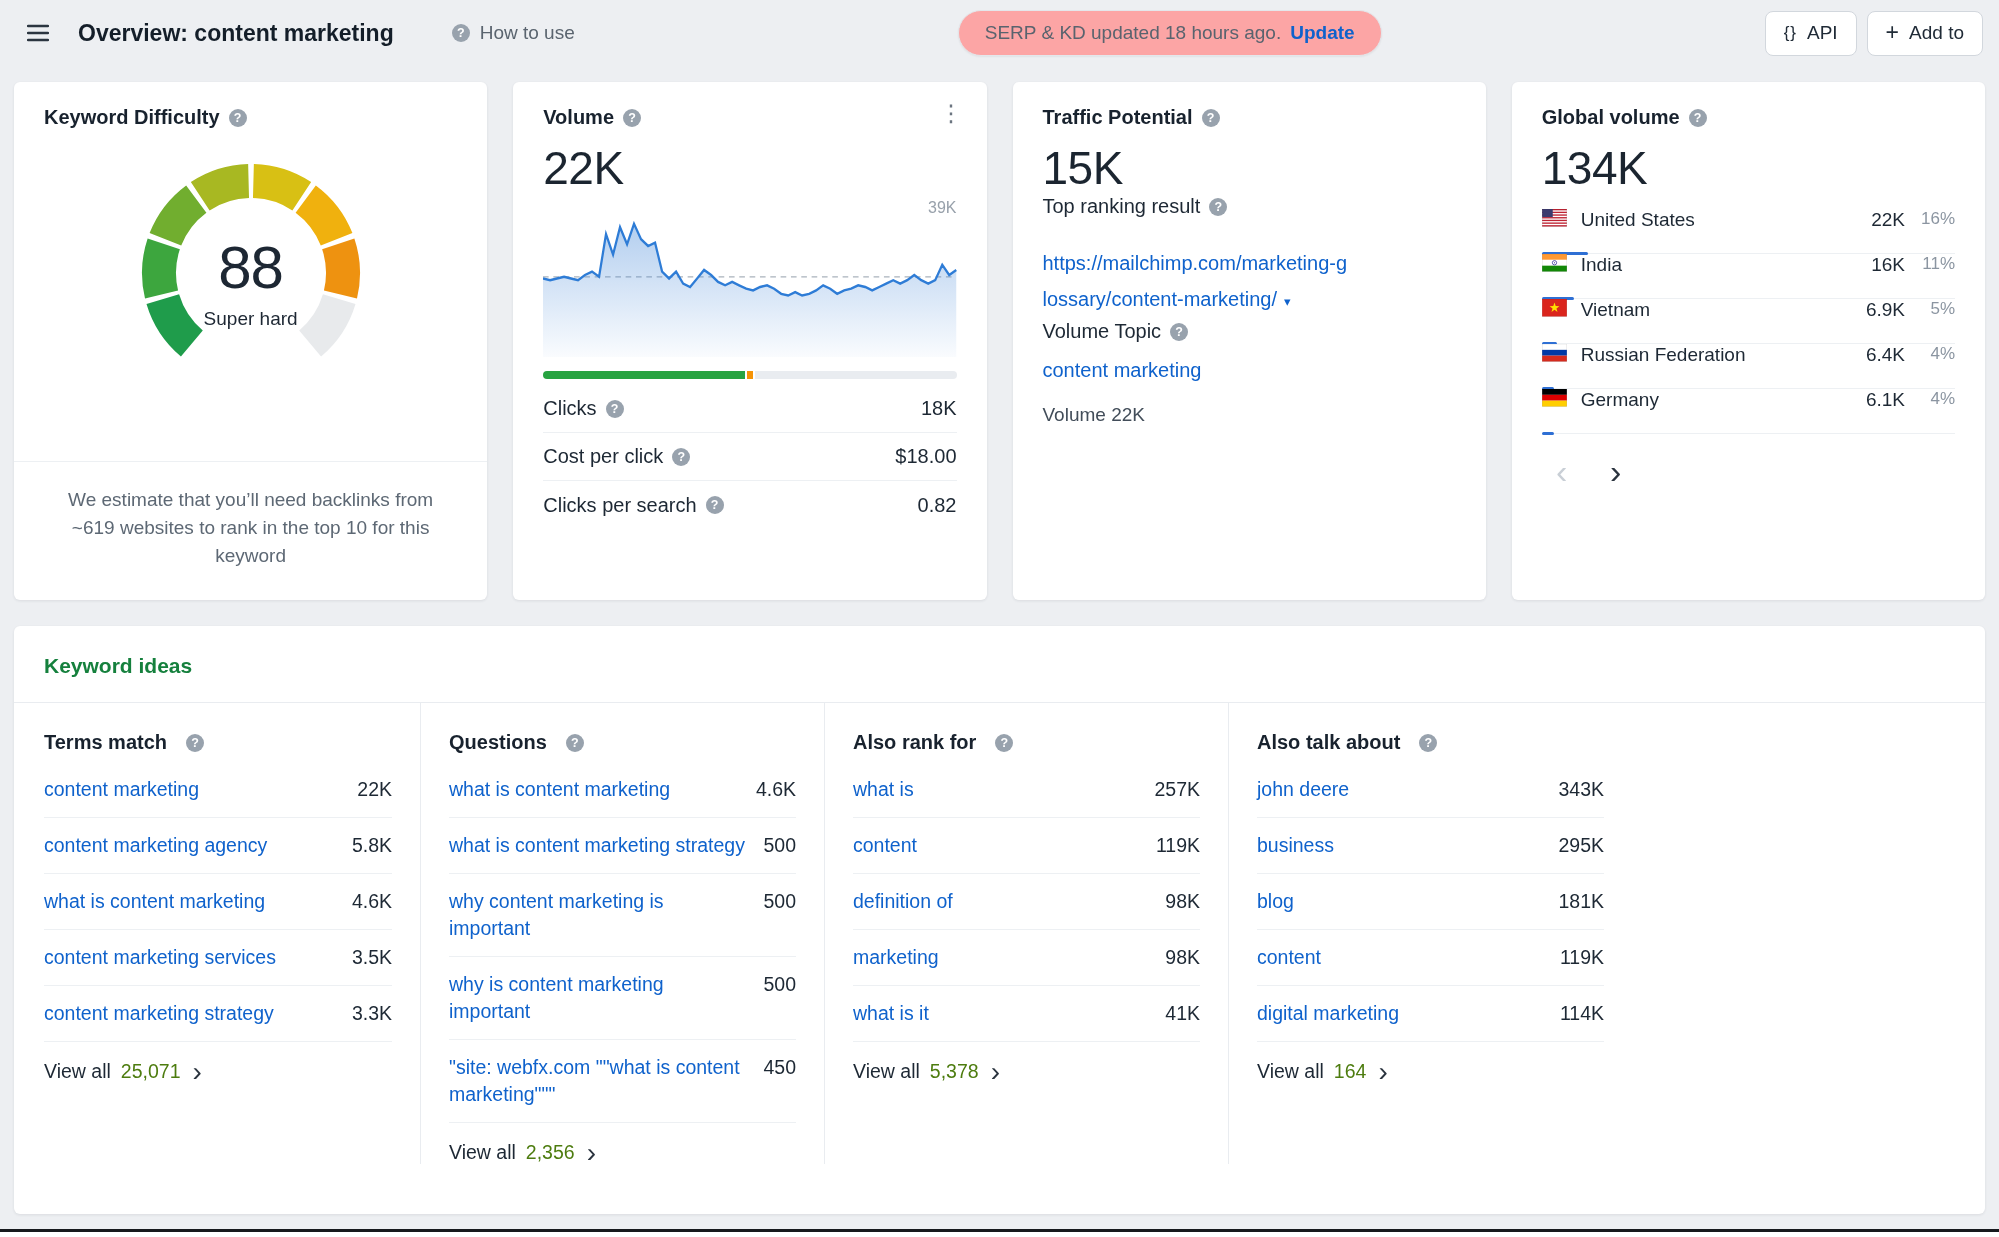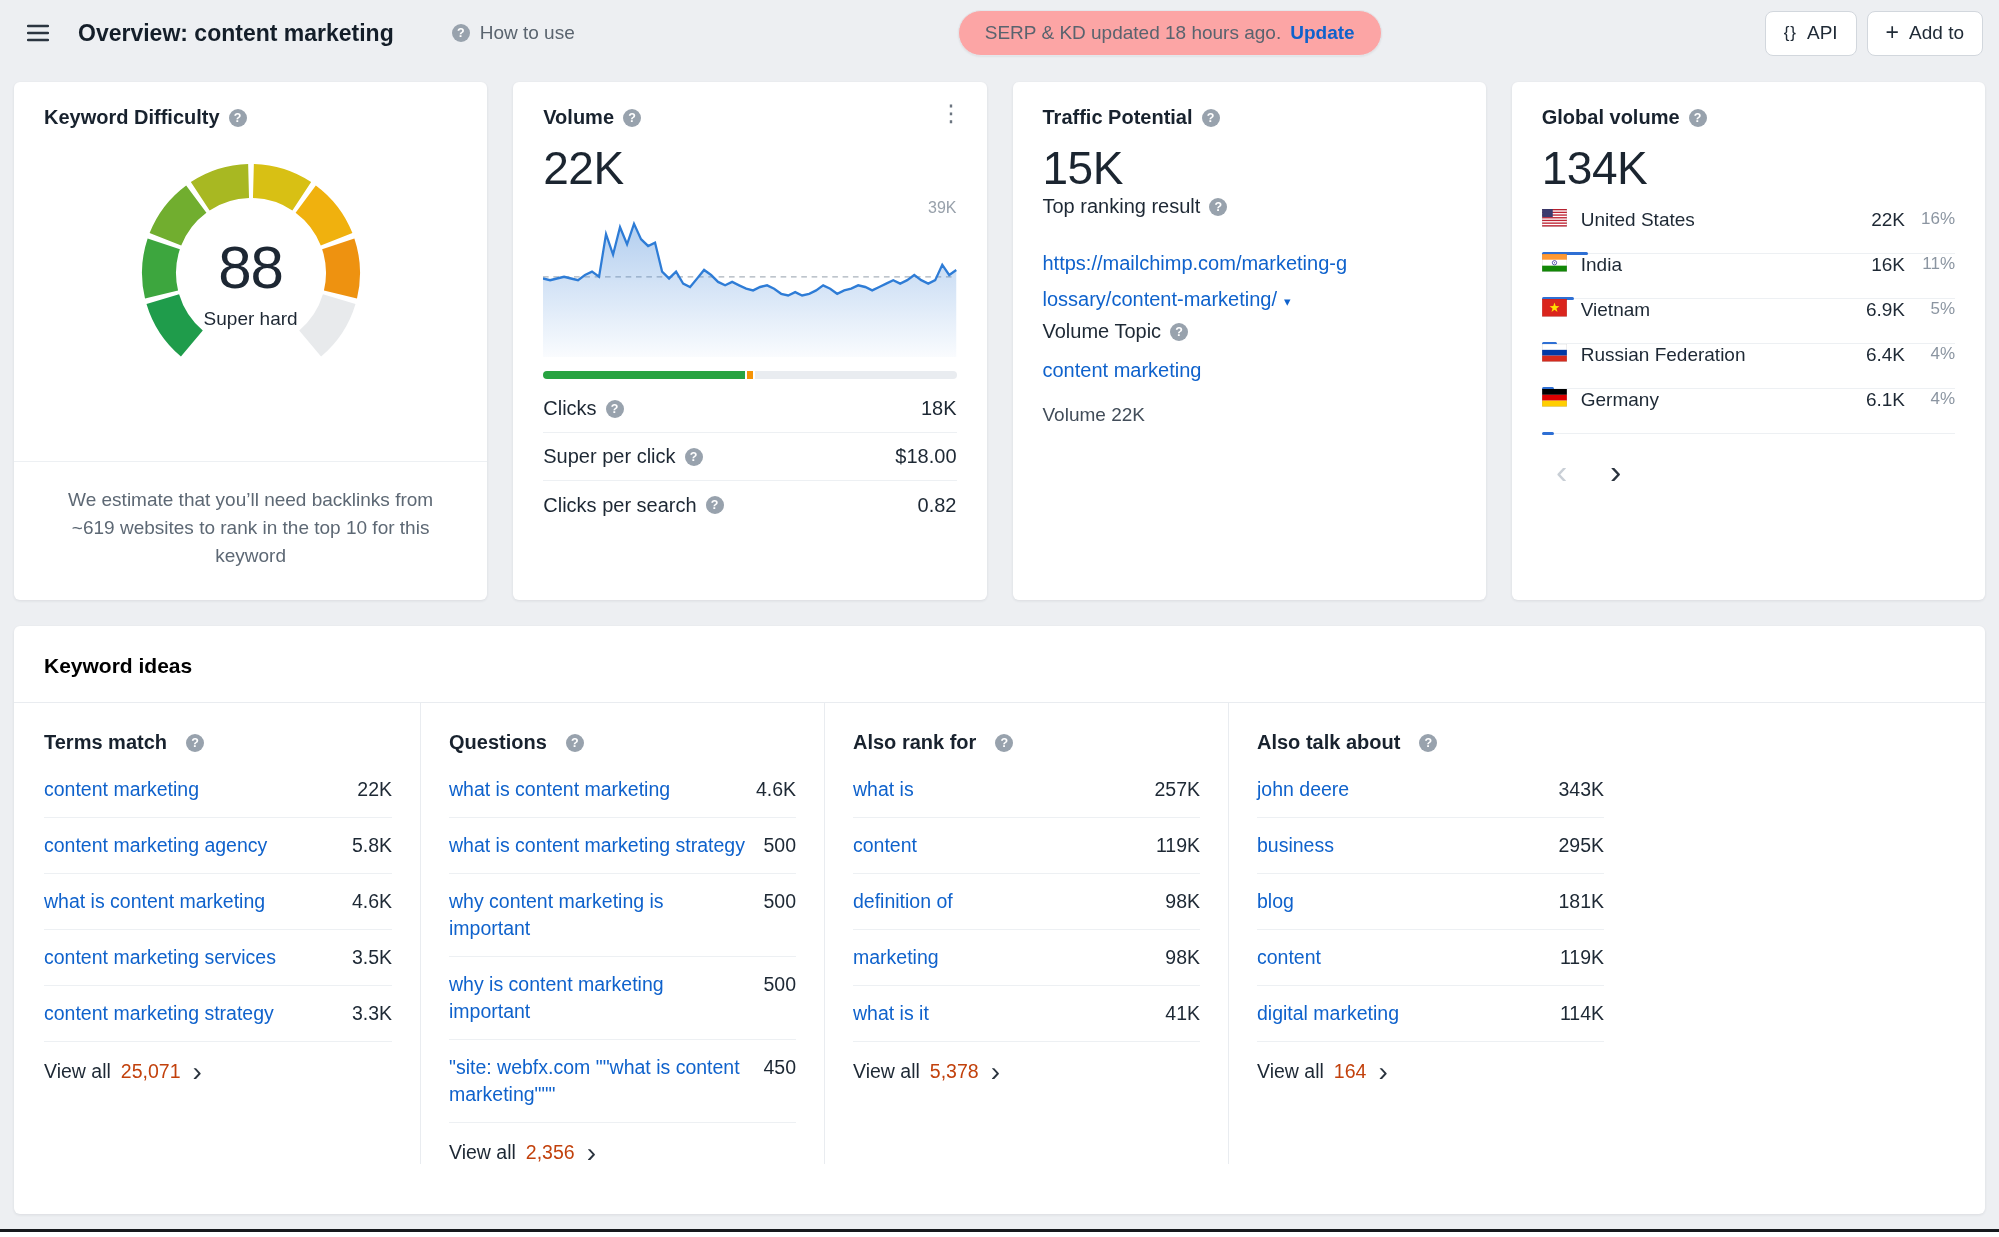--- a/index.html
+++ b/index.html
@@ -71,31 +71,31 @@
   .cvol{text-align:right;min-width:56px}
   .cpct{text-align:right;min-width:50px;color:#8b95a1;font-size:17px}
   .cbar{position:absolute;left:0;bottom:-2px;height:3px;background:#2e6fd4;border-radius:2px}
   .pager{display:flex;gap:22px;margin-top:20px;padding-left:4px}
   .pg{font-size:34px;line-height:30px;width:32px;height:34px;display:flex;align-items:center;justify-content:center;cursor:pointer}
   .pg.prev{color:#c9cfd6}
   .pg.next{color:#2b343f}
 
   
   .ideas{margin:26px 14px 0;background:#fff;border-radius:6px;box-shadow:0 1px 3px rgba(25,35,45,.09);padding:28px 30px 30px;height:588px;overflow:hidden}
-  .ideas-title{font-size:21px;font-weight:700;color:#000000}
+  .ideas-title{font-size:21px;font-weight:700;color:#15803d}
   .ideas-title-row{margin:0 -30px;padding:0 30px 24px;border-bottom:1px solid #e9ecf0}
   .kcols{display:flex}
   .kcol{width:404px;padding:0 28px;border-left:1px solid #e9ecf0}
   .kcol:first-child{width:376px;padding-left:0;border-left:none}
   .khead{display:flex;align-items:center;gap:19px;margin-top:28px;padding-bottom:8px;font-size:20px;font-weight:700;color:#18222e}
   .krow{display:flex;justify-content:space-between;align-items:flex-start;gap:14px;padding:14px 0;border-bottom:1px solid #edf0f3}
   .klink{color:#0f62cc;text-decoration:none;font-size:19.5px;line-height:27px;white-space:pre-line;cursor:pointer}
   .kval{font-size:19.5px;color:#1d2834;white-space:nowrap;line-height:27px}
   .viewall{display:flex;align-items:center;gap:10px;margin-top:18px;font-size:19.5px;color:#1d2834;cursor:pointer}
-  .vcount{color:#c2410c}
+  .vcount{color:#4d7c0f}
   .vchev{font-size:28px;line-height:18px;color:#2b343f;margin-left:2px}
 
   .bottom-strip{position:absolute;left:0;right:0;bottom:0;height:8px;background:#fff;border-top:3px solid #16191d}
 </style>
 </head>
 <body>
 
 <div class="page">
 
   <header class="topbar">
@@ -180,21 +180,21 @@
       <div class="mrows">
         <div class="mrow">
           <span class="mlabel">
               <span>Clicks</span>
               <span class="q">?</span>
             </span>
           <span class="mval">18K</span>
         </div>
         <div class="mrow">
           <span class="mlabel">
-              <span>Super per click</span>
+              <span>Cost per click</span>
               <span class="q">?</span>
             </span>
           <span class="mval">$18.00</span>
         </div>
         <div class="mrow">
           <span class="mlabel">
               <span>Clicks per search</span>
               <span class="q">?</span>
             </span>
           <span class="mval">0.82</span>

